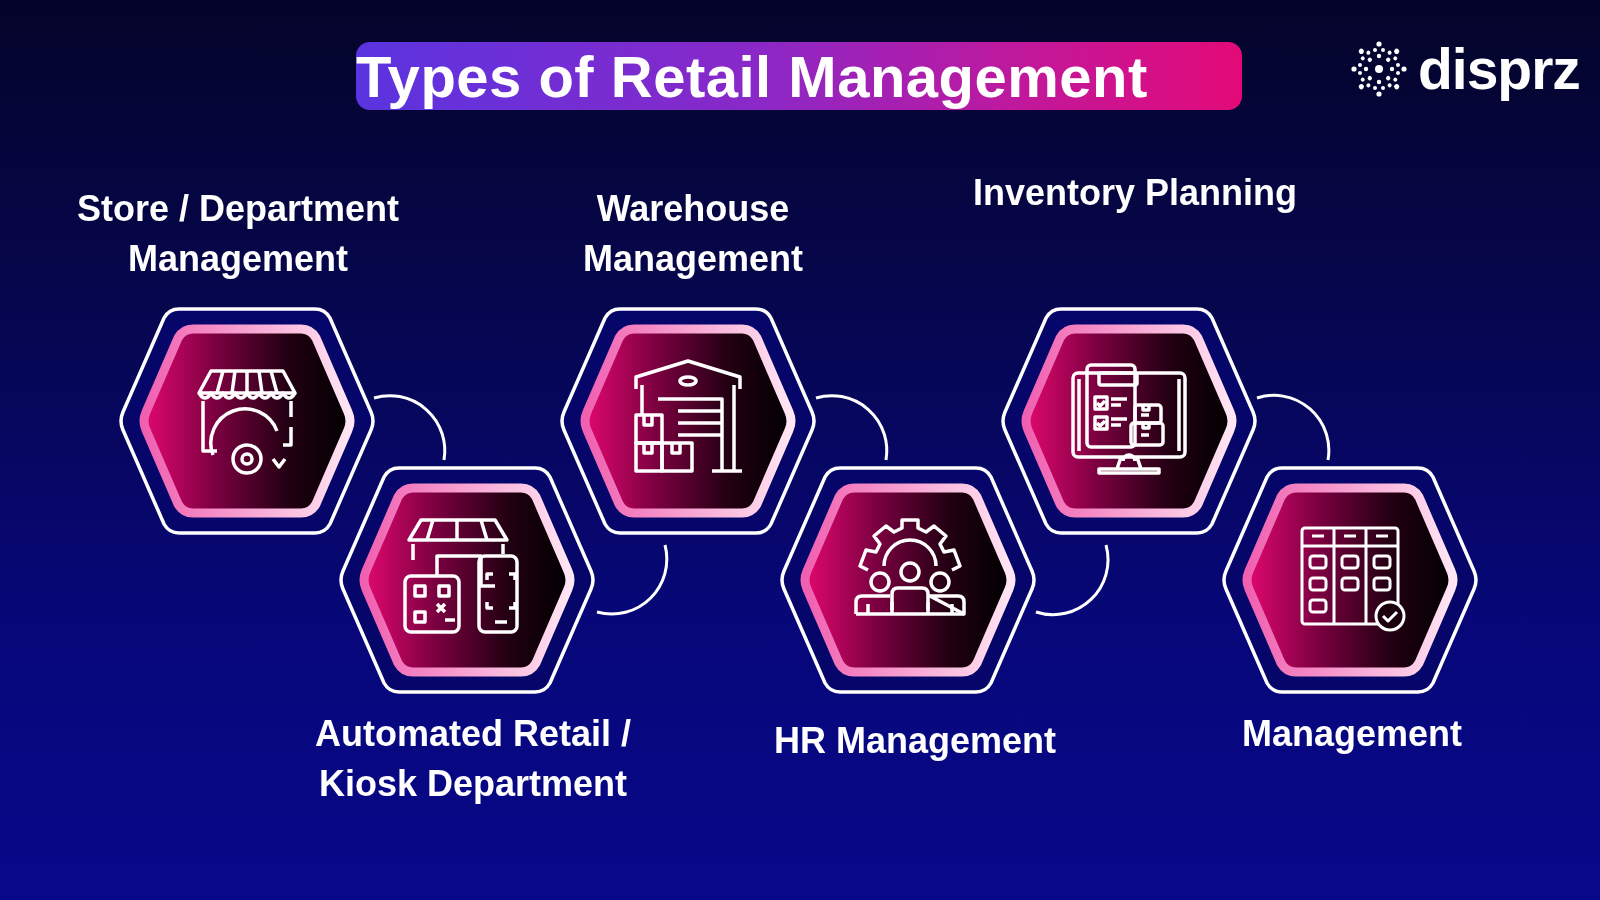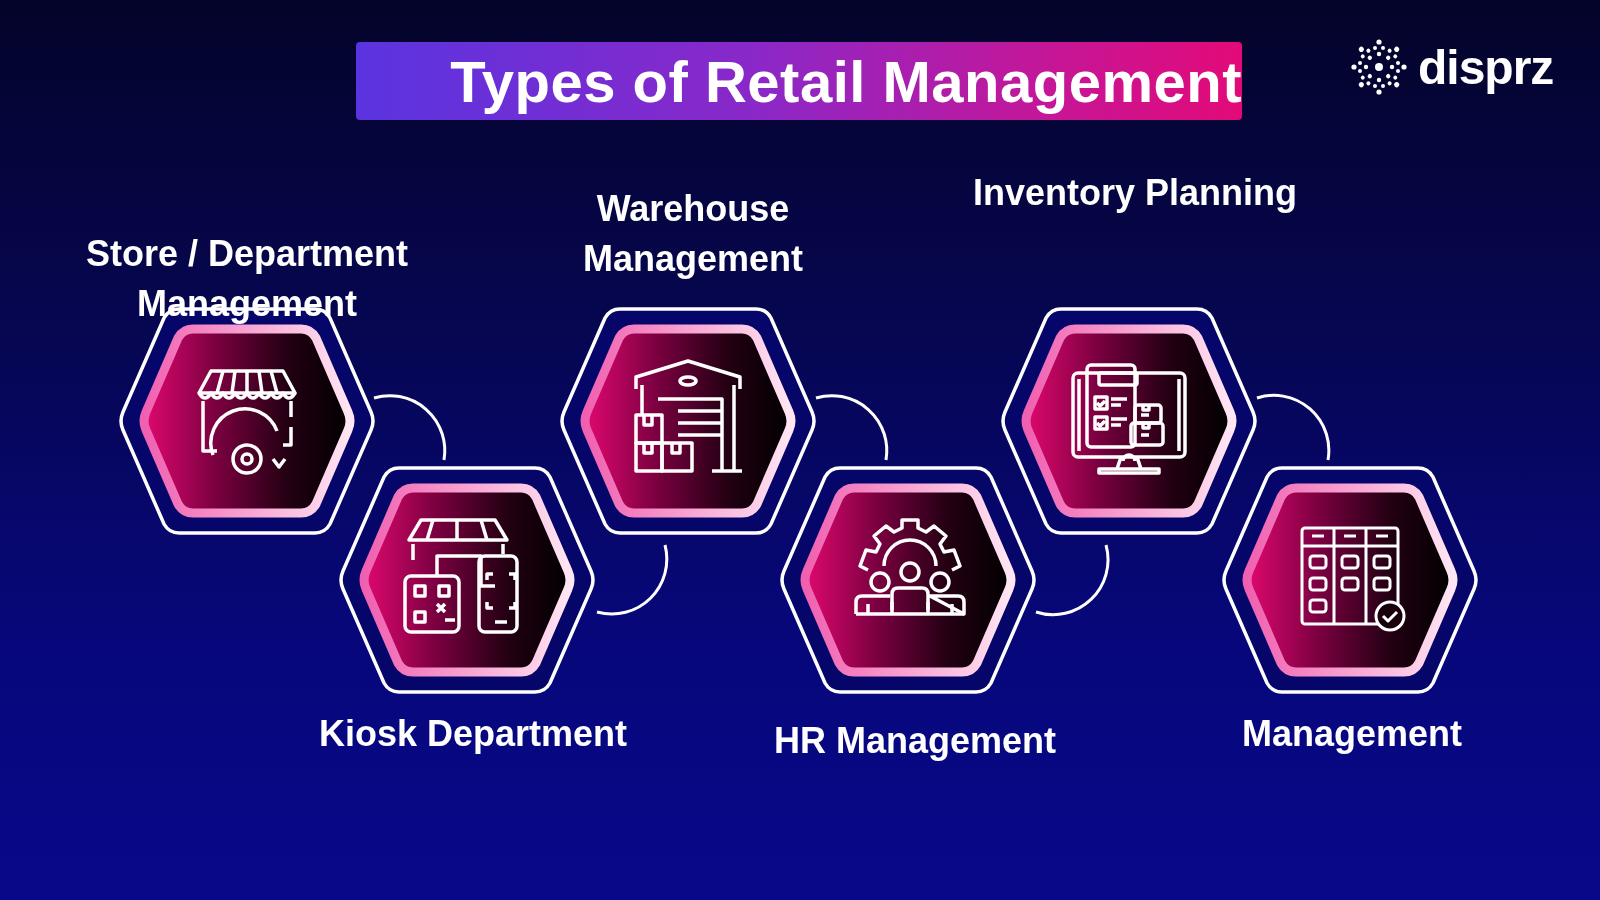--- a/index.html
+++ b/index.html
@@ -2,27 +2,27 @@
 <html><head>
 <meta charset="utf-8">
 <style>
   html,body{margin:0;padding:0;}
   body{
     width:1600px;height:900px;overflow:hidden;position:relative;
     background:linear-gradient(180deg,#04042a 0%,#060650 35%,#07077a 70%,#08088a 100%);
     font-family:"Liberation Sans",sans-serif;color:#fff;
   }
   .title-box{
-    position:absolute;left:356px;top:42px;width:886px;height:78px;border-radius:4px;
+    position:absolute;left:356px;top:42px;width:886px;height:68px;border-radius:14px;
     background:linear-gradient(90deg,#5a34e0 0%,#8a28c8 45%,#c0189c 75%,#e30a78 100%);
-    display:flex;align-items:center;justify-content:flex-end;
+    display:flex;align-items:center;justify-content:flex-start;
   }
   .title-text{font-size:58px;font-weight:bold;letter-spacing:0.5px;color:#fff;}
   .logo{position:absolute;left:1348px;top:36px;display:flex;align-items:center;gap:8px;}
-  .logo-text{font-size:48px;font-weight:bold;color:#fff;letter-spacing:-1px;}
+  .logo-text{font-size:57px;font-weight:bold;color:#fff;letter-spacing:-1px;}
   .label{
     position:absolute;text-align:center;font-weight:bold;font-size:36px;line-height:50px;
     color:#fff;white-space:nowrap;transform:translateX(-50%);
   }
   .label span{display:block;}
   svg.canvas{position:absolute;left:0;top:0;}
 </style>
 </head>
 <body>
 
@@ -172,32 +172,33 @@
       <rect x="-40" y="-2" width="16" height="12" rx="3"></rect>
         <rect x="-8" y="-2" width="16" height="12" rx="3"></rect>
         <rect x="24" y="-2" width="16" height="12" rx="3"></rect>
       <rect x="-40" y="20" width="16" height="12" rx="3"></rect>
       <circle cx="40" cy="36" r="14" fill="#1a000c"></circle>
       <path d="M33,36 l5,5 l9,-9"></path>
     </g>
   </g>
 </svg>
 
-<div class="label" style="left:247px;top:184px;margin-top:45px;">
+<div class="label" style="left:238px;top:184px;">
   <span>Store / Department</span>
   <span>Management</span>
 </div>
 <div class="label" style="left:693px;top:184px;">
   <span>Warehouse</span>
   <span>Management</span>
 </div>
 <div class="label" style="left:1135px;top:168px;">
   <span>Inventory Planning</span>
 </div>
 <div class="label" style="left:473px;top:709px;">
+  <span>Automated Retail /</span>
   <span>Kiosk Department</span>
 </div>
 <div class="label" style="left:915px;top:716px;">
   <span>HR Management</span>
 </div>
 <div class="label" style="left:1352px;top:709px;">
   <span>Management</span>
 </div>
 
 </body></html>

